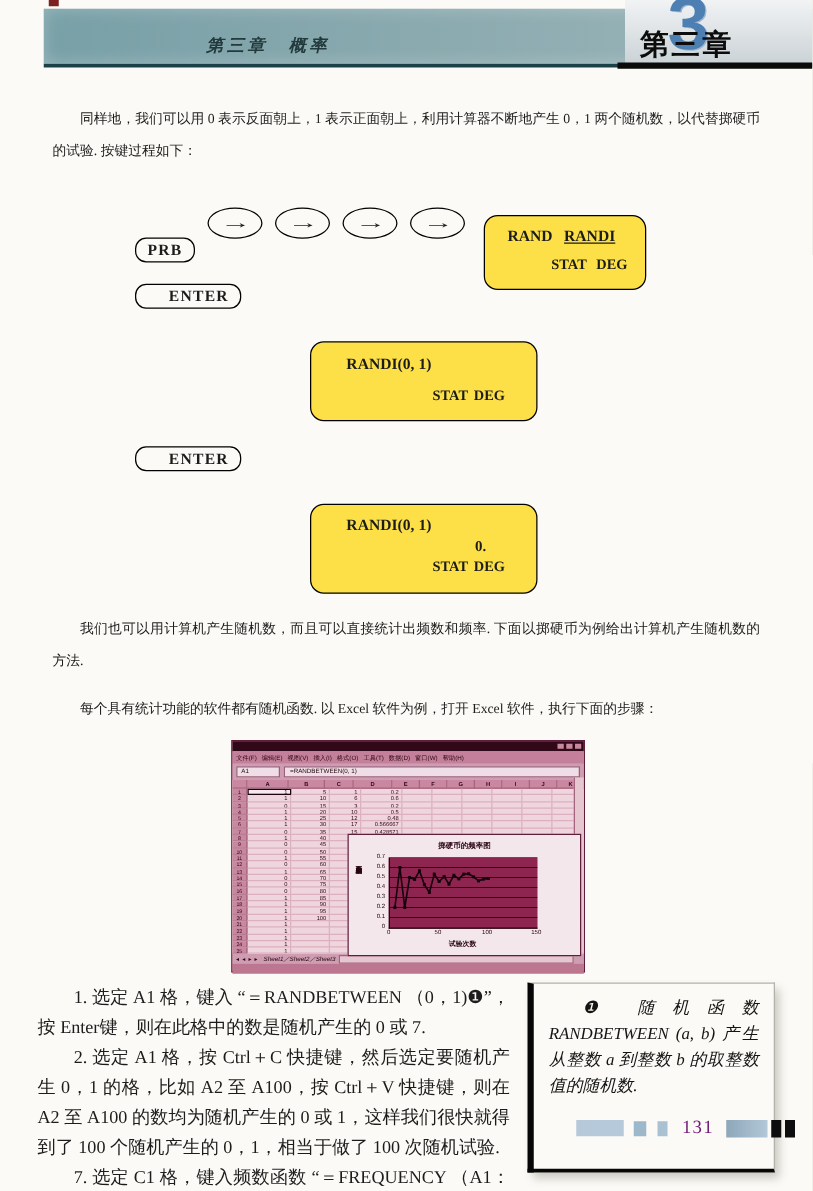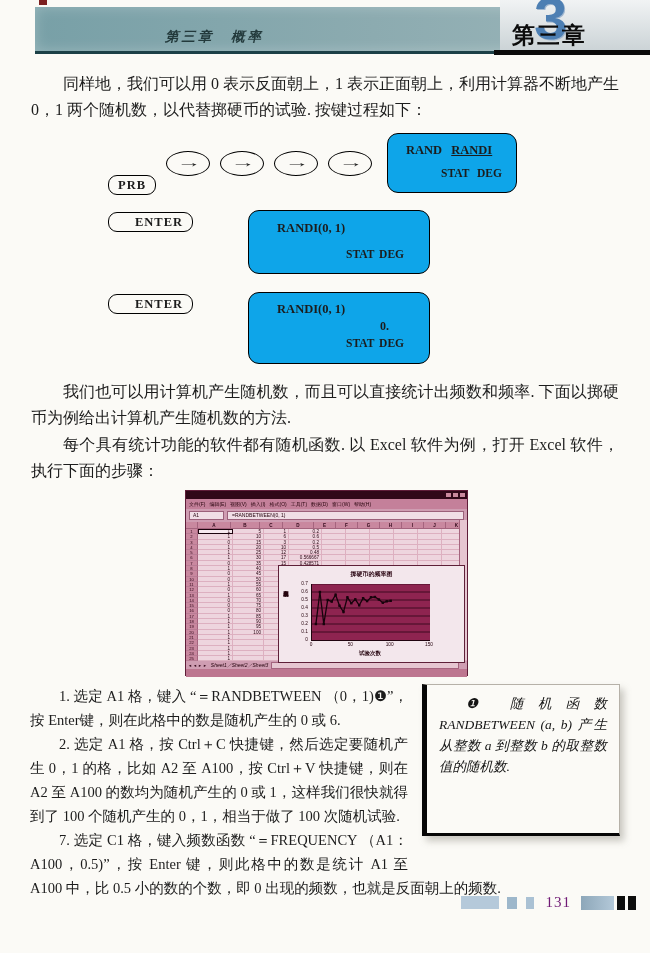--- a/index.html
+++ b/index.html
@@ -18,32 +18,32 @@
   .badge{position:absolute;right:0;top:0;width:150px;height:51px;
          background:linear-gradient(180deg,#f1f3f4,#cbd3d6);}
   .badge::after{content:"";position:absolute;left:-6px;right:0;bottom:-4px;height:5px;background:#0b0b0b;}
   .badge-num{position:absolute;left:34px;top:-16px;font-family:"Liberation Sans",sans-serif;
              font-weight:bold;font-size:60px;color:#4d7fb3;text-shadow:1px 1px 0 #9fb6cf;}
   .badge-title{position:absolute;left:12px;top:20px;font-family:"Liberation Sans",sans-serif;
                font-weight:bold;font-size:23px;color:#0c0c0c;letter-spacing:2px;}
 
   
   .content{position:absolute;top:70px;left:30px;width:590px;}
-  .para{font-size:16px;line-height:26px;text-indent:2em;text-align:justify;margin:1px;}
+  .para{font-size:11px;line-height:26px;text-indent:2em;text-align:justify;margin:12px;}
 
   
   .calc-row{display:flex;align-items:center;margin-left:78px;}
   .row-prb{margin-top:8px;height:64px;}
   .row-enter{align-items:flex-start;}
   .key{border:1.5px solid #000;border-radius:9px;padding:1px 9px;font-weight:bold;
        font-size:12.5px;letter-spacing:1px;background:#fbfaf6;line-height:16px;margin-top:44px;}
   .ellipse{width:42px;height:23px;border:1.5px solid #000;border-radius:50%;
            display:flex;align-items:center;justify-content:center;margin-left:10px;flex:0 0 auto;}
   .arrow{display:inline-block;transform:scaleX(1.9);font-size:13px;line-height:1;padding-bottom:2px;}
-  .screen{border:1.6px solid #000;border-radius:11px;background:#0ea5e9;}
+  .screen{border:1.6px solid #000;border-radius:11px;background:#fde047;margin-top:48px;}
   .screen1{width:104px;height:40px;margin-left:15px;padding:9px 12px;}
   .screen1 .l1{font-weight:bold;font-size:12.5px;word-spacing:6px;padding-left:6px;}
   .screen1 .l1 .u{text-decoration:underline;}
   .screen1 .l2{font-weight:bold;font-size:11.5px;word-spacing:5px;text-align:right;margin-top:9px;padding-right:2px;}
   .enter-key{margin-top:2px;flex:0 0 auto;padding-left:26px;}
   .screen2{width:152px;height:42px;margin-left:55px;padding:10px 14px;}
   .screen2 .l1,.screen3 .l1{font-weight:bold;font-size:12.5px;padding-left:14px;}
   .screen2 .l2{font-weight:bold;font-size:11.5px;margin-top:12px;padding-left:83px;word-spacing:2px;}
   .screen3{width:152px;height:52px;margin-left:55px;padding:9px 14px;}
   .screen3 .l2{font-weight:bold;font-size:12px;text-align:right;padding-right:26px;margin-top:2px;}
@@ -620,21 +620,21 @@
         <span class="tabs">Sheet1／Sheet2／Sheet3</span>
         <span class="hscroll"></span>
       </div>
       <div class="xl-status"></div>
     </div>
 
     <div class="steps">
       <div class="note-box">
         <p class="note-text">❶ 随机函数 RANDBETWEEN (a, b) 产生从整数 a 到整数 b 的取整数值的随机数.</p>
       </div>
-      <p class="step">1. 选定 A1 格，键入 “＝RANDBETWEEN （0，1)❶”，按 Enter键，则在此格中的数是随机产生的 0 或 6.</p>
+      <p class="step">1. 选定 A1 格，键入 “＝RANDBETWEEN （0，1)❶”，按 Enter键，则在此格中的数是随机产生的 0 或 7.</p>
       <p class="step">2. 选定 A1 格，按 Ctrl＋C 快捷键，然后选定要随机产生 0，1 的格，比如 A2 至 A100，按 Ctrl＋V 快捷键，则在 A2 至 A100 的数均为随机产生的 0 或 1，这样我们很快就得到了 100 个随机产生的 0，1，相当于做了 100 次随机试验.</p>
       <p class="step">7. 选定 C1 格，键入频数函数 “＝FREQUENCY （A1：A100，0.5)”，按 Enter 键，则此格中的数是统计 A1 至 A100 中，比 0.5 小的数的个数，即 0 出现的频数，也就是反面朝上的频数.</p>
     </div>
 
   </div>
 
   <div class="footer">
     <span class="f-rect1"></span>
     <span class="f-sq1"></span>
     <span class="f-sq2"></span>

